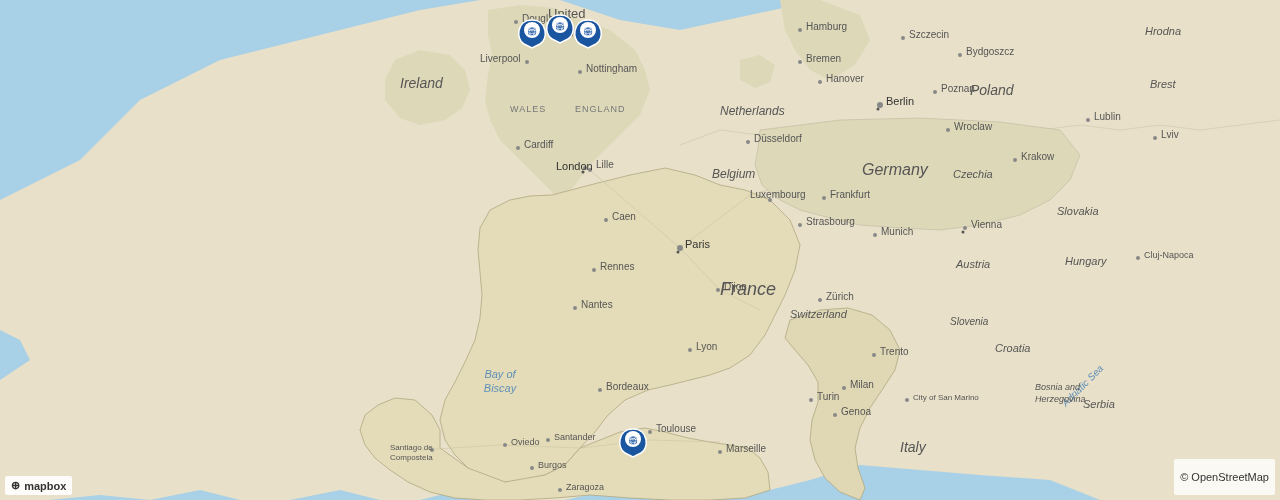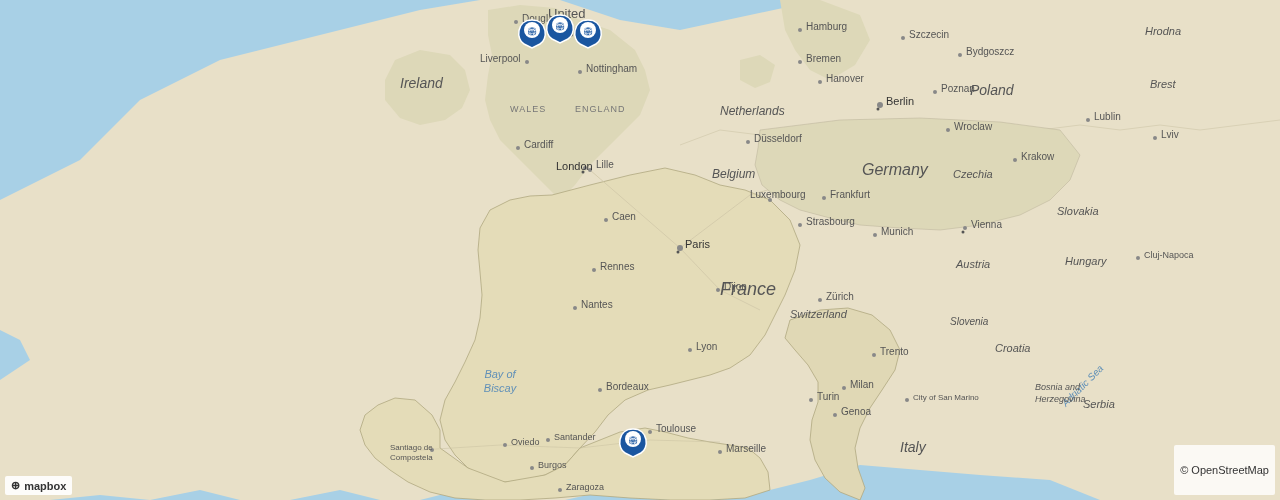--- a/index.html
+++ b/index.html
@@ -30,21 +30,21 @@
       width: 100%;
       height: 100%;
     }
 
     
     .map-attribution {
       position: absolute;
       bottom: 5px;
       right: 5px;
       background: rgba(255,255,255,0.8);
-      padding: 19px 6px;
+      padding: 12px 6px;
       font-size: 11px;
       color: #333;
       border-radius: 2px;
     }
 
     .map-logo {
       position: absolute;
       bottom: 5px;
       left: 5px;
       background: rgba(255,255,255,0.9);

